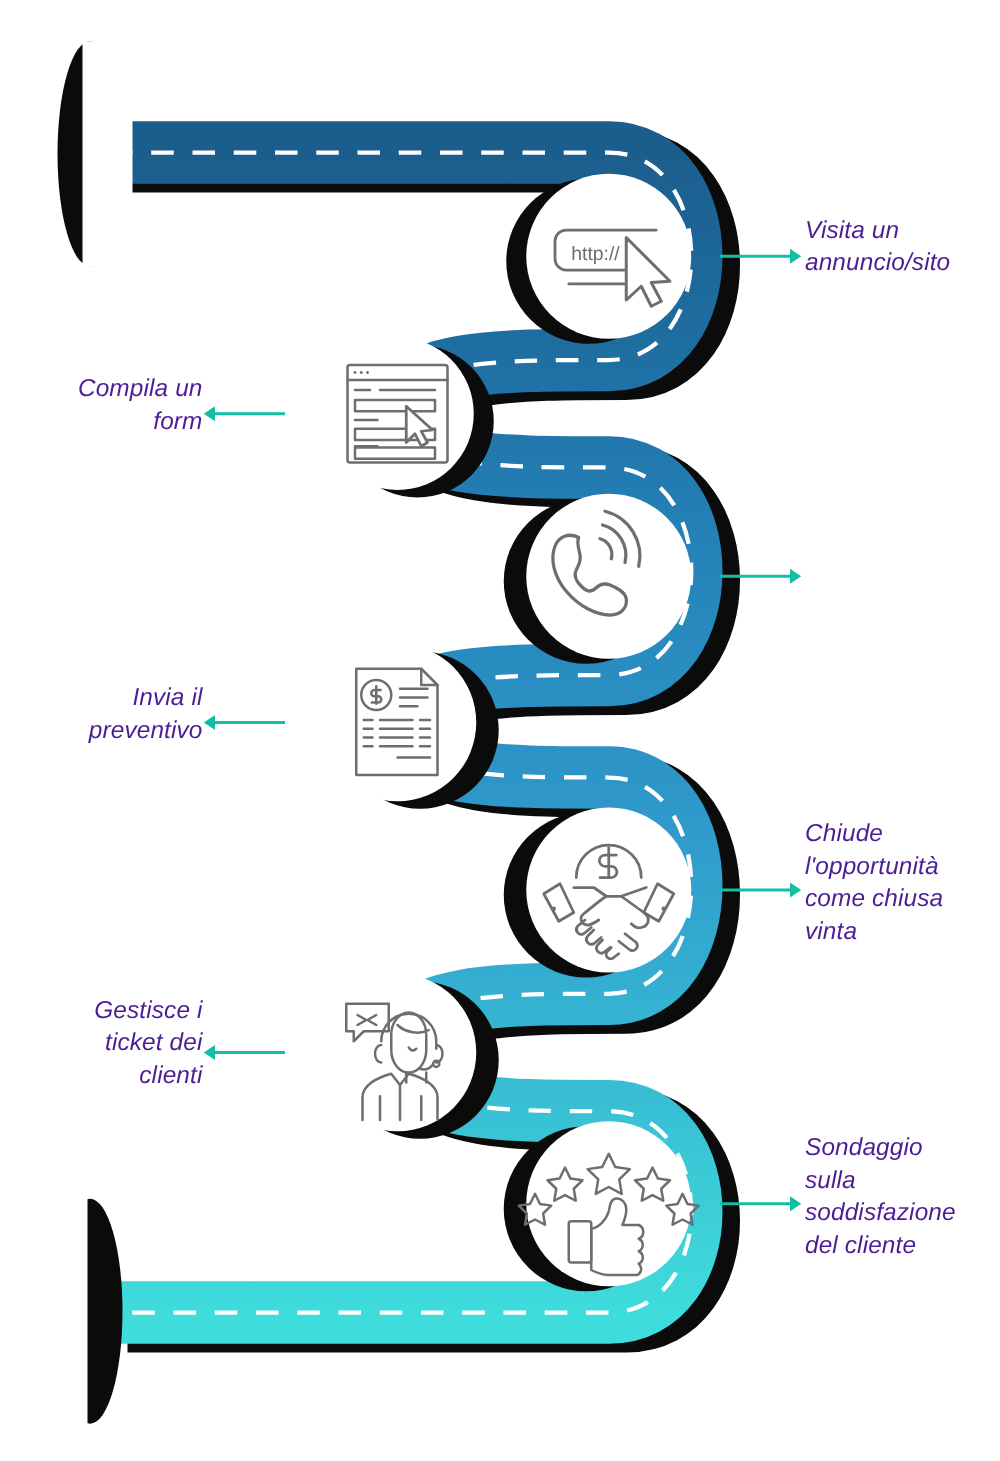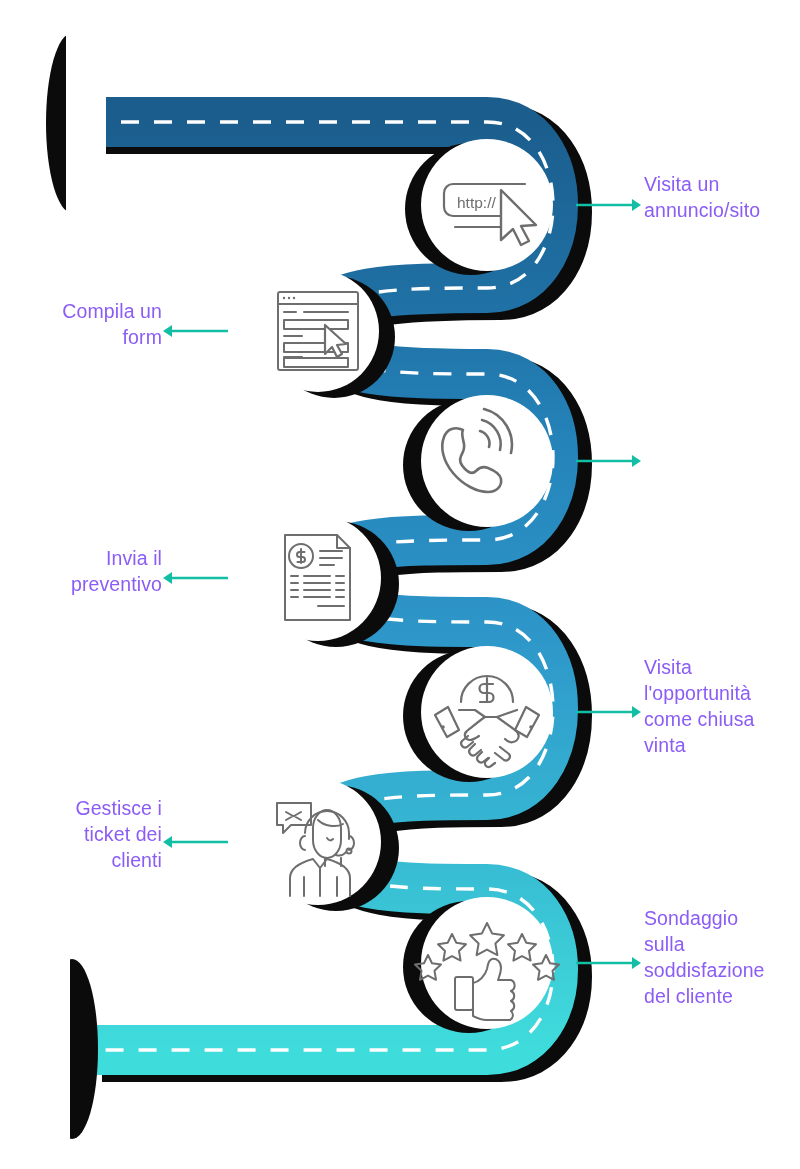--- a/index.html
+++ b/index.html
@@ -7,24 +7,25 @@
     width:800px;height:1169px;position:relative;overflow:hidden;
     font-family:"Liberation Sans","DejaVu Sans",sans-serif;
   }
   #stage{position:absolute;inset:0;width:800px;height:1169px;}
   svg#road{position:absolute;left:0;top:0;width:800px;height:1169px;}
 
   .label{
     position:absolute;
     font-size:19.5px;
     line-height:1.33;
-    color:#8b5cf6;
+    color:#4c1d95;
     font-weight:400;
     letter-spacing:0.1px;
     white-space:pre-line;
+    font-style:italic;
   }
   .label.right{left:644px;text-align:left;width:156px;}
   .label.left{right:638px;text-align:right;width:180px;}
 </style>
 </head>
 <body>
 
 <div id="stage">
 
 <svg id="road" viewBox="0 0 800 1169" xmlns="http://www.w3.org/2000/svg">
@@ -261,21 +262,21 @@
 <div class="label right" style="top:172px;">Visita un
 annuncio/sito</div>
 
 <div class="label left" style="top:299px;">Compila un
 form</div>
 
 
 <div class="label left" style="top:546px;">Invia il
 preventivo</div>
 
-<div class="label right" style="top:655px;">Visita
+<div class="label right" style="top:655px;">Chiude
 l'opportunità
 come chiusa
 vinta</div>
 
 <div class="label left" style="top:796px;">Gestisce i
 ticket dei
 clienti</div>
 
 <div class="label right" style="top:906px;">Sondaggio
 sulla

